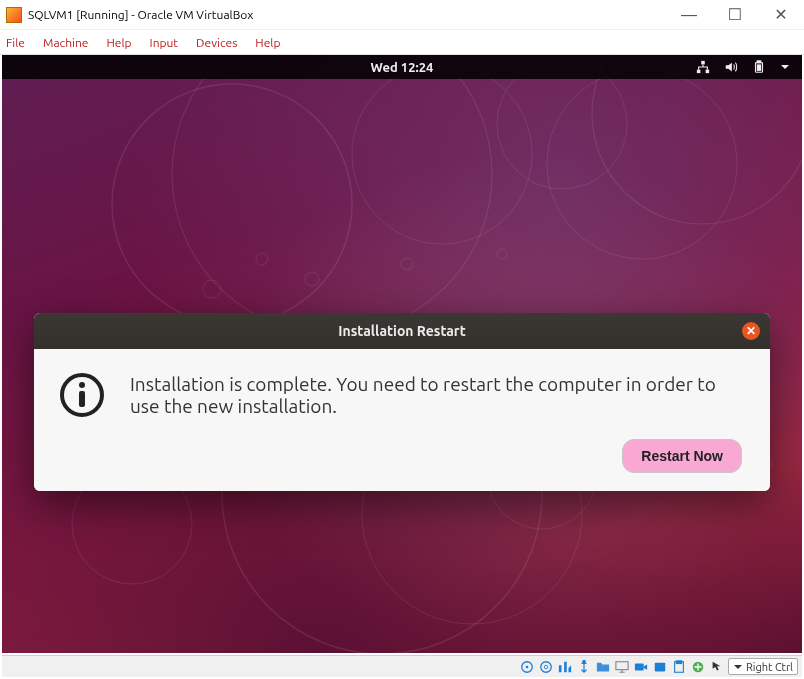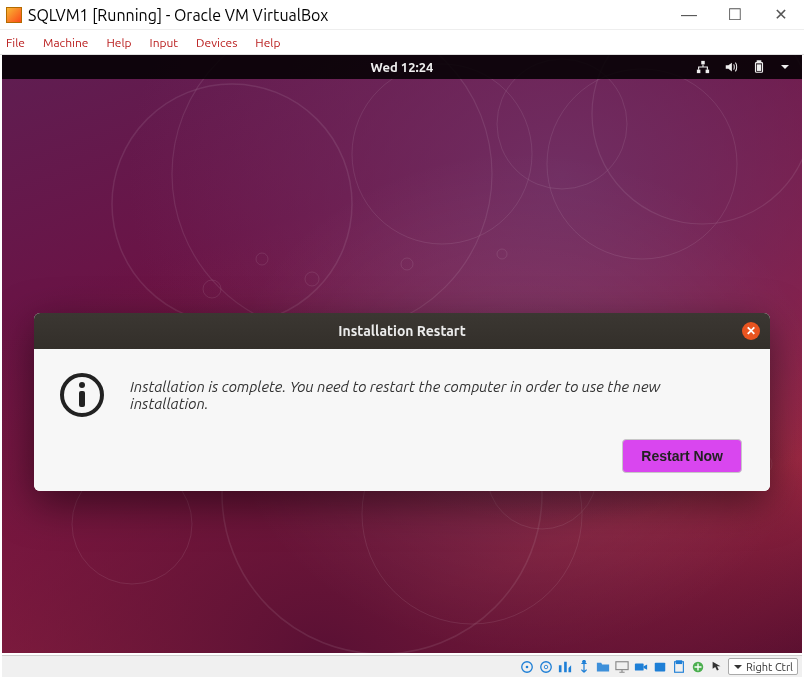--- a/index.html
+++ b/index.html
@@ -19,21 +19,21 @@
     border-bottom: 1px solid #eee;
   }
   .win-icon {
     width: 16px; height: 16px;
     margin: 0 6px;
     background: linear-gradient(135deg,#f7b733,#fc4a1a);
     border: 1px solid #b36b00;
     display: inline-block;
   }
   .win-title {
-    font-size: 16px;
+    font-size: 12px;
     color: #000;
     flex: 0 0 auto;
     text-align: center;
   }
   .win-spacer { flex: 1; }
   .win-btn {
     width: 46px; height: 30px;
     display: flex; align-items: center; justify-content: center;
     color: #555;
   }
@@ -111,31 +111,30 @@
     background: #f7f7f7;
   }
   .dialog-row {
     display: flex; align-items: center; gap: 24px;
     margin-bottom: 20px;
   }
   .info-icon {
     width: 48px; height: 48px; flex: 0 0 48px;
   }
   .dialog-msg {
-    font-size: 15px;
+    font-size: 19px;
     color: #333;
-    font-style: italic;
   }
   .dialog-actions {
     display: flex; justify-content: flex-end;
   }
   .btn-restart {
-    background: #d946ef;
+    background: #f9a8d4;
     border: 1px solid #c7c7c7;
-    border-radius: 4px;
+    border-radius: 12px;
     padding: 8px 18px;
     font-size: 14px;
     font-weight: 600;
     color: #222;
     cursor: pointer;
   }
   .vb-statusbar {
     position: absolute;
     left: 2px; right: 2px; bottom: 2px;
     height: 22px;

